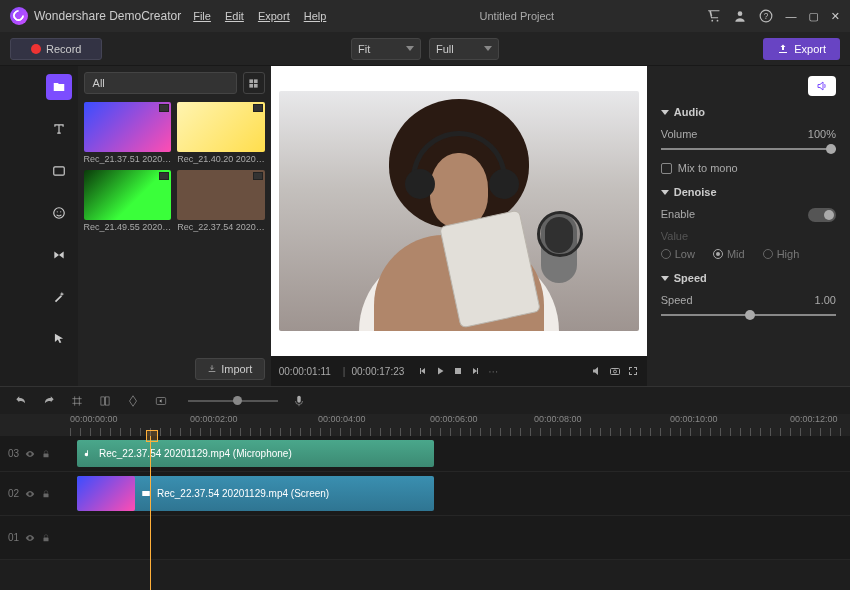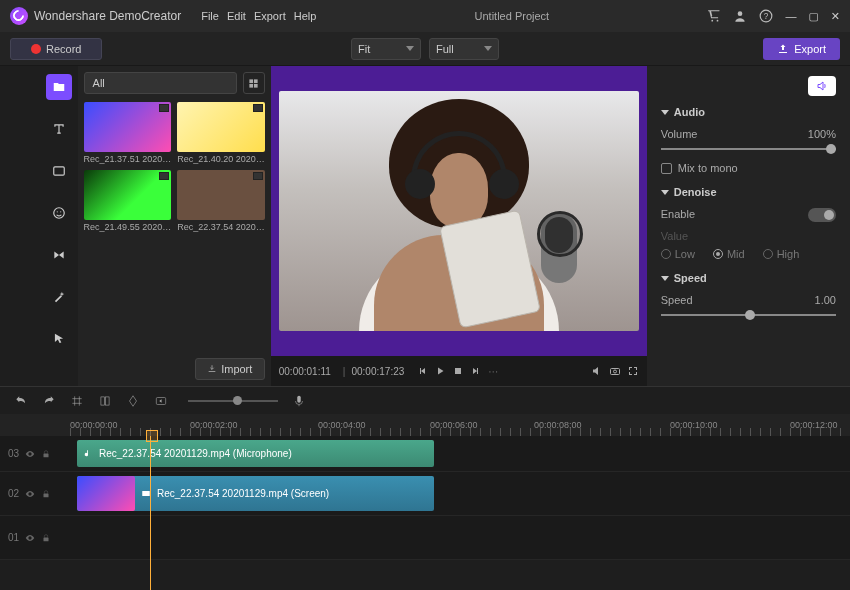--- a/index.html
+++ b/index.html
@@ -2,22 +2,22 @@
 <html><head>
 <meta charset="utf-8">
 <style>
 * { margin: 0; padding: 0; box-sizing: border-box; font-family: -apple-system, BlinkMacSystemFont, "Segoe UI", sans-serif; }
 body { background: #1e1e1e; width: 850px; height: 590px; overflow: hidden; color: #ccc; font-size: 11px; }
 
 
 .titlebar { height: 32px; background: #2a2a2a; display: flex; align-items: center; padding: 0 10px; }
 .app-logo { width: 18px; height: 18px; border-radius: 50%; background: linear-gradient(135deg, #8a4dff, #c94dff); margin-right: 6px; position: relative; }
 .app-logo::after { content: ""; position: absolute; top: 3px; left: 3px; width: 7px; height: 7px; border: 2px solid #fff; border-top-color: transparent; border-radius: 50%; transform: rotate(45deg); }
-.app-name { font-size: 12px; margin-right: 20px; }
-.menu-items { display: flex; gap: 8px; }
+.app-name { font-size: 12px; margin-right: 12px; }
+.menu-items { display: flex; gap: 14px; text-decoration: underline; }
 .menu-item { cursor: pointer; }
 .title-center { flex: 1; text-align: center; color: #aaa; }
 .title-right { display: flex; gap: 12px; align-items: center; }
 .title-icn { width: 14px; height: 14px; cursor: pointer; fill: #bbb; }
 .win-btn { cursor: pointer; display: inline-block; }
 
 
 .toolbar { height: 34px; background: #232323; display: flex; align-items: center; padding: 0 10px; border-bottom: 1px solid #181818; }
 .record-btn { display: flex; align-items: center; gap: 5px; background: #334; border: 1px solid #445; border-radius: 3px; padding: 4px 20px; cursor: pointer; }
 .rec-dot { width: 10px; height: 10px; border-radius: 50%; background: #e33; }
@@ -46,21 +46,21 @@
 .thumb-img { width: 100%; height: 50px; border-radius: 2px; position: relative; background: #555; }
 .thumb-cam { position: absolute; top: 2px; right: 2px; width: 10px; height: 8px; background: #333; border: 1px solid #222; }
 .thumb-label { font-size: 9px; color: #aaa; margin-top: 2px; white-space: nowrap; overflow: hidden; text-overflow: ellipsis; }
 .t1 { background: linear-gradient(135deg, #3a4dff 0%, #ff4db2 100%); }
 .t2 { background: linear-gradient(135deg, #fff4b0 0%, #ffde4d 100%); }
 .t3 { background: linear-gradient(135deg, #0a3a0a 0%, #3aff3a 60%); }
 .t4 { background: #6a5040; }
 .import-btn { margin-top: auto; width: 70px; align-self: flex-end; background: #333; border: 1px solid #444; border-radius: 3px; height: 22px; display: flex; align-items: center; justify-content: center; gap: 4px; cursor: pointer; }
 
 
-.preview-col { flex: 1; display: flex; flex-direction: column; background: #4c1d95; }
+.preview-col { flex: 1; display: flex; flex-direction: column; background: #ffffff; }
 .preview-wrap { flex: 1; display: flex; align-items: center; justify-content: center; padding: 8px; }
 .preview-screen { width: 360px; height: 240px; background: linear-gradient(180deg, #e8e8ea 0%, #c4c0bd 40%, #9e9490 100%); border-radius: 2px; position: relative; overflow: hidden; }
 .hair { position: absolute; top: 8px; left: 50%; transform: translateX(-50%); width: 140px; height: 130px; background: #2a1a12; border-radius: 50% 50% 48% 48%; }
 .face { position: absolute; top: 62px; left: 50%; transform: translateX(-50%); width: 58px; height: 74px; background: #b0866a; border-radius: 48% 48% 42% 42%; }
 .headphone { position: absolute; top: 78px; width: 30px; height: 30px; background: #222; border-radius: 50%; }
 .hp-l { left: 126px; }
 .hp-r { left: 210px; }
 .hp-band { position: absolute; top: 40px; left: 50%; transform: translateX(-50%); width: 96px; height: 60px; border: 5px solid #222; border-bottom: none; border-radius: 48px 48px 0 0; }
 .body-shape { position: absolute; bottom: 0; left: 50%; transform: translateX(-50%); width: 170px; height: 96px; background: #b0866a; border-radius: 70px 70px 0 0; }
 .shirt { position: absolute; bottom: 0; left: 50%; transform: translateX(-50%); width: 200px; height: 80px; background: #f0ece8; border-radius: 80px 80px 0 0; }
@@ -97,21 +97,21 @@
 .rad.sel::after { content: ""; position: absolute; inset: 2px; background: #aaa; border-radius: 50%; }
 
 
 .tl-tools { height: 28px; background: #1e1e1e; border-top: 1px solid #333; display: flex; align-items: center; padding: 0 14px; gap: 14px; }
 .tl-ti { width: 14px; height: 14px; fill: #aaa; cursor: pointer; }
 .tl-slider { width: 90px; height: 2px; background: #555; position: relative; margin-left: 6px; }
 .tl-slider-knob { position: absolute; top: -4px; left: 50%; width: 9px; height: 9px; border-radius: 50%; background: #888; }
 
 
 .ruler { height: 22px; background: #232323; display: flex; position: relative; padding-left: 70px; font-size: 9px; color: #888; }
-.ruler-tick { position: absolute; top: 0; height: 22px; display: flex; flex-direction: column; justify-content: center; }
+.ruler-tick { position: absolute; top: 0; height: 22px; display: flex; flex-direction: column; }
 .ruler-tick span { margin-bottom: 1px; }
 .ruler-marks { height: 8px; background-image: repeating-linear-gradient(90deg, #555 0 1px, transparent 1px 10px); }
 
 .playhead { position: absolute; left: 150px; top: 0; width: 0; height: 170px; border-left: 1px solid #ffb03a; z-index: 5; }
 .playhead::before { content: ""; position: absolute; top: -6px; left: -5px; width: 10px; height: 10px; border: 1px solid #ffb03a; background: #ffb03a33; }
 
 
 .tracks { background: #1a1a1a; position: relative; }
 .track { height: 36px; display: flex; border-bottom: 1px solid #262626; position: relative; }
 .track-hdr { width: 70px; display: flex; align-items: center; gap: 6px; padding: 0 8px; color: #777; font-size: 10px; }

